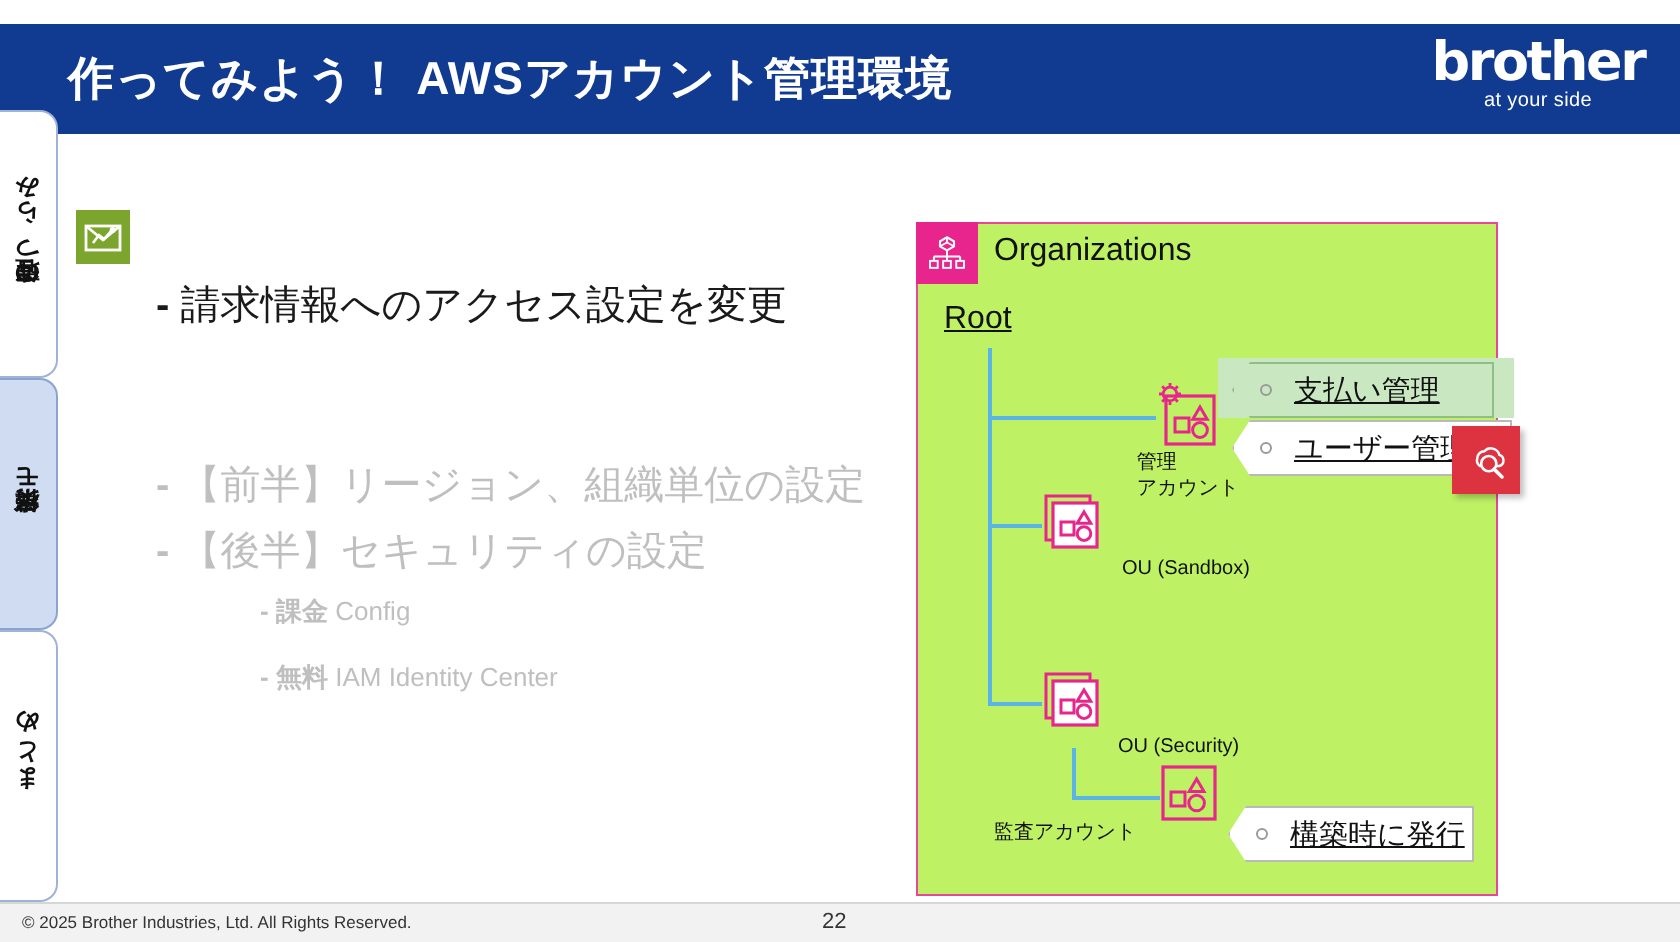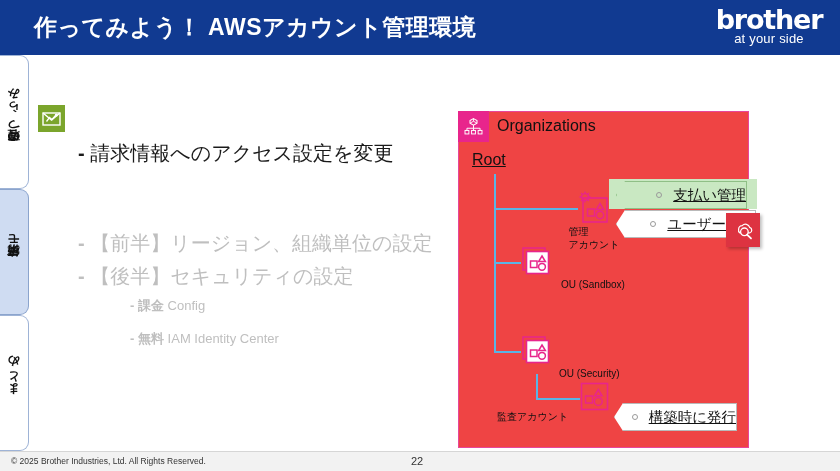--- a/index.html
+++ b/index.html
@@ -6,39 +6,39 @@
   body{
     width:840px;height:471px;
     background:#ffffff;
     font-family:"Liberation Sans","DejaVu Sans",sans-serif;
     overflow:hidden;position:relative;
   }
   .slide{position:absolute;inset:0;width:840px;height:471px;background:#fff;}
 
   
   .header{
-    position:absolute;left:0;top:0;width:840px;height:55px;
+    position:absolute;left:0;top:12px;width:840px;height:55px;
     background:#113a91;
   }
   .header-title{
     position:absolute;left:34px;top:12px;
     color:#ffffff;font-size:23px;font-weight:bold;
     letter-spacing:0.5px;white-space:nowrap;
   }
   .logo{
     position:absolute;right:12px;top:6px;width:118px;height:44px;
     text-align:center;
   }
   .logo-word{
     color:#ffffff;font-size:27px;font-weight:bold;
     letter-spacing:-1.2px;line-height:28px;
     font-family:"DejaVu Sans",sans-serif;
   }
   .logo-tag{
-    color:#ffffff;font-size:13px;line-height:12px;
+    color:#ffffff;font-size:10px;line-height:12px;
     letter-spacing:0.2px;margin-top:-1px;
   }
 
   
   .sidebar{position:absolute;left:0;top:55px;width:29px;height:396px;}
   .tab{
     position:absolute;left:0;width:29px;
     border:1px solid #9eb3d6;border-left:none;
     background:#ffffff;
     border-radius:0 9px 9px 0;
@@ -78,21 +78,21 @@
   .b-dash{font-weight:bold;}
   .lvl1{font-size:20px;}
   .lvl2{font-size:13px;}
   .dark{color:#1a1a1a;}
   .grey{color:#bfbfbf;}
   .grey-b{color:#bfbfbf;font-weight:bold;}
 
   
   .diagram{
     position:absolute;left:458px;top:111px;width:291px;height:337px;
-    border:1.6px solid #e8469a;background:#ef4444;box-sizing:border-box;
+    border:1.6px solid #e8469a;background:#bef264;box-sizing:border-box;
   }
   .org-badge{
     position:absolute;left:-1px;top:-1px;width:31px;height:31px;
     background:#e8258c;display:flex;align-items:center;justify-content:center;
   }
   .org-title{
     position:absolute;left:38px;top:5px;font-size:16px;color:#111;
   }
   .root-label{
     position:absolute;left:13px;top:39px;font-size:16px;color:#111;
@@ -111,21 +111,20 @@
   }
 
   
   .callout{
     position:absolute;height:28px;
     background:#ffffff;border:1px solid #b9b9b9;
     box-shadow:2px 2px 3px rgba(0,0,0,0.22);
     display:flex;align-items:center;
     box-sizing:border-box;
     clip-path:polygon(9px 0, 100% 0, 100% 100%, 9px 100%, 0 50%);
-    justify-content:flex-end;
   }
   .callout .dot{
     width:4px;height:4px;border:1px solid #9a9a9a;border-radius:50%;
     margin-left:13px;flex:0 0 4px;
   }
   .callout .ctxt{
     margin-left:11px;font-size:14.5px;color:#111;
     text-decoration:underline;white-space:nowrap;font-weight:500;
   }
   .hl-green{

